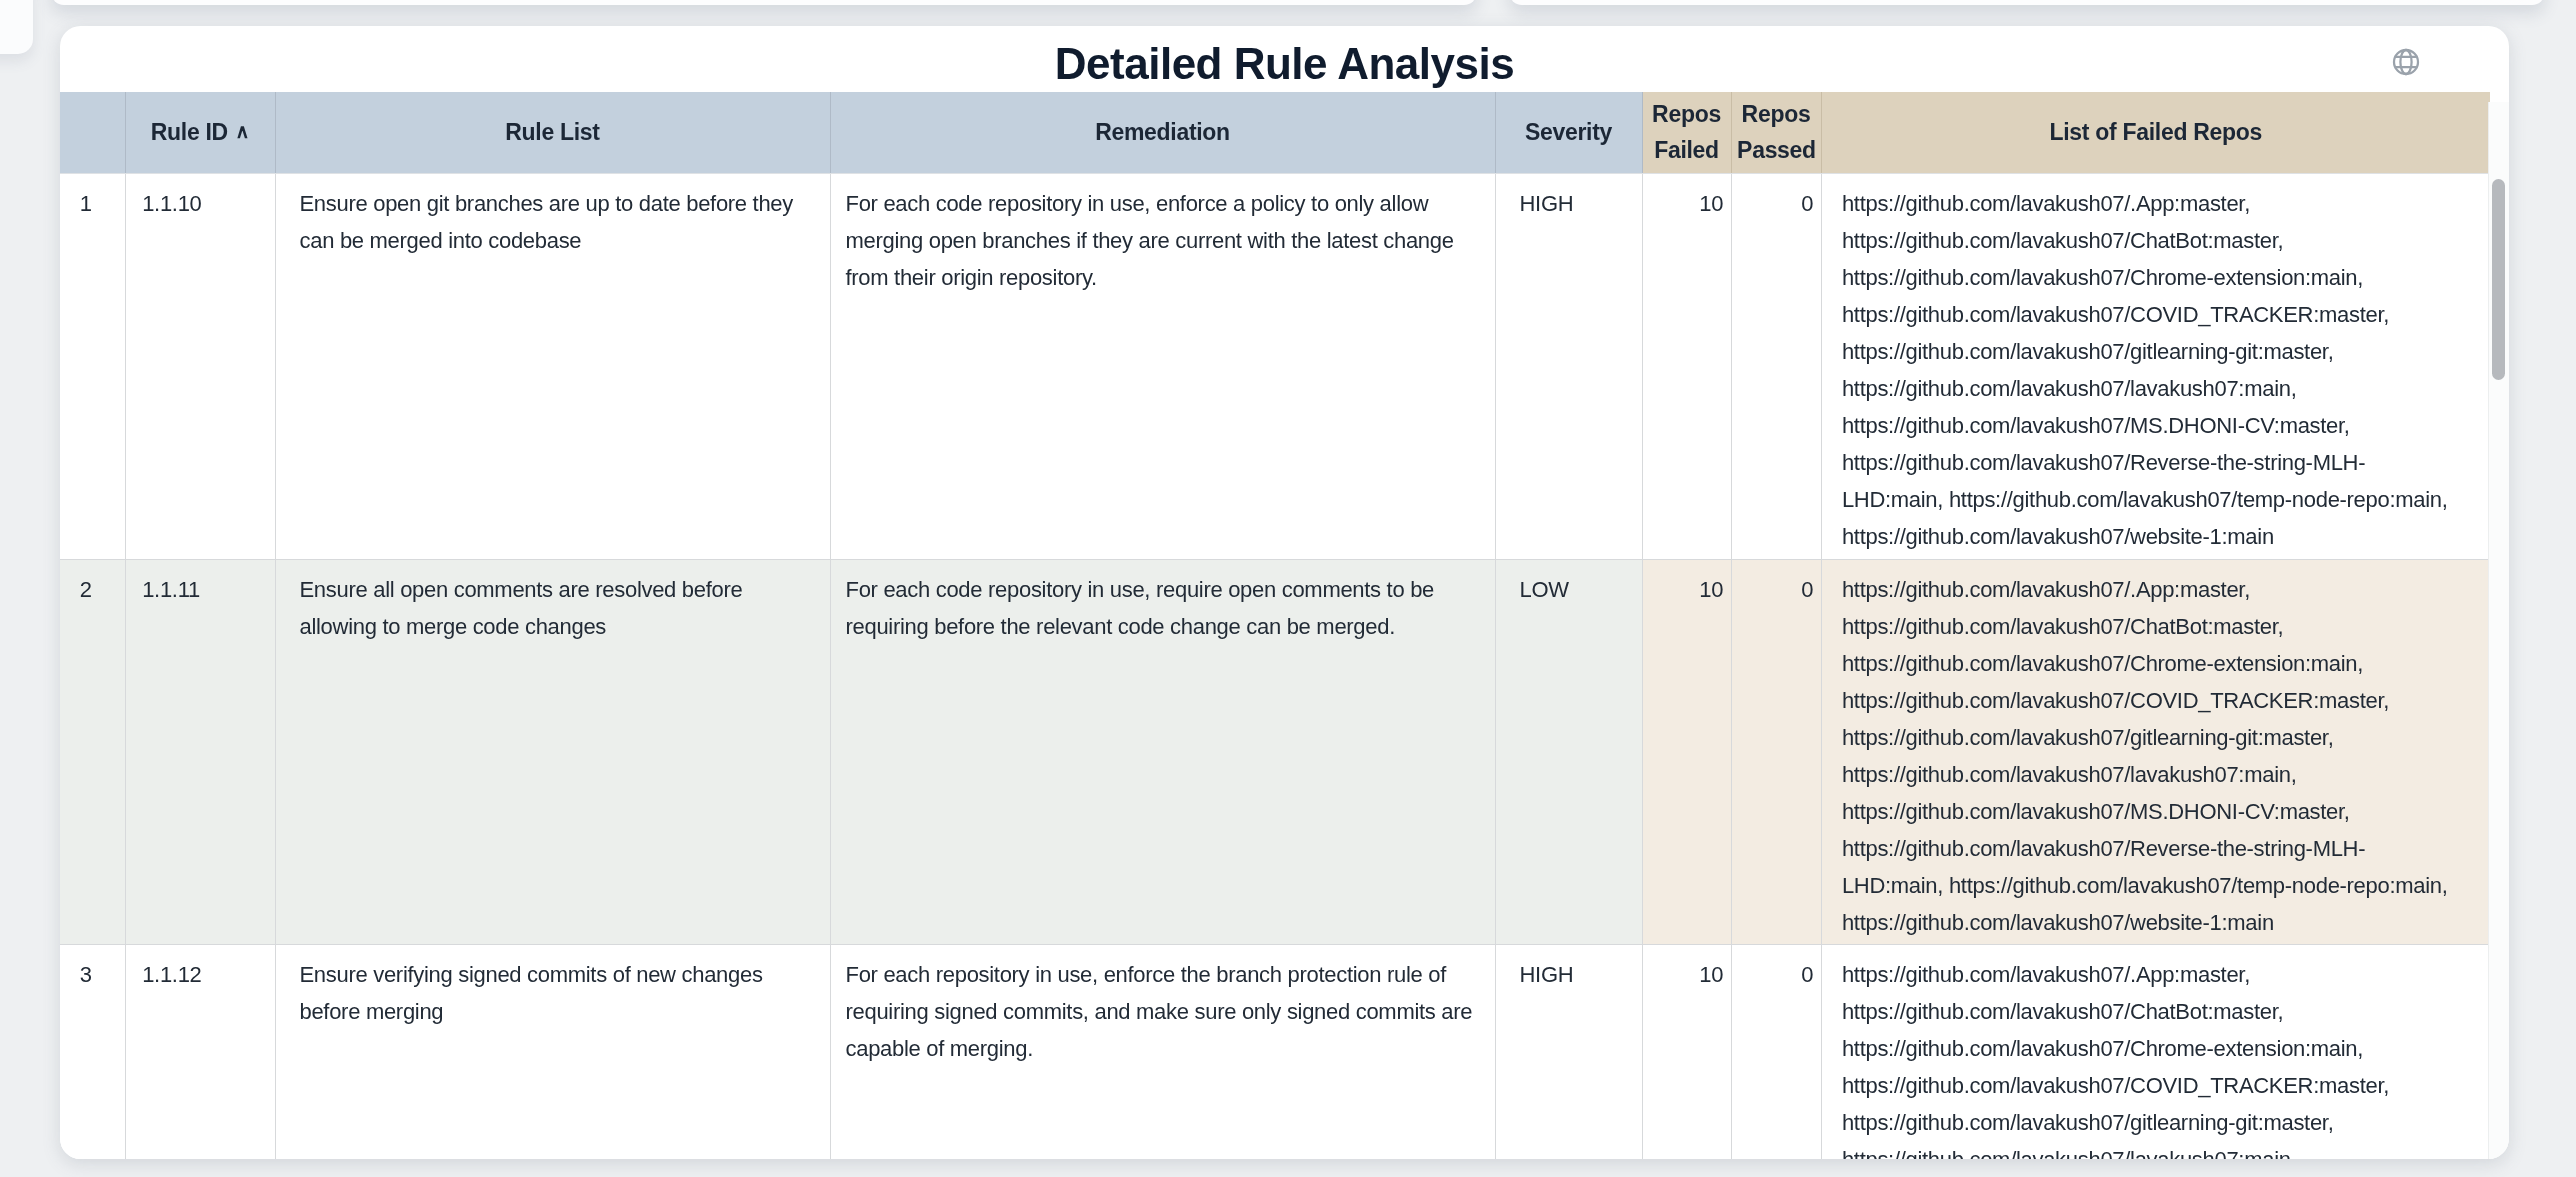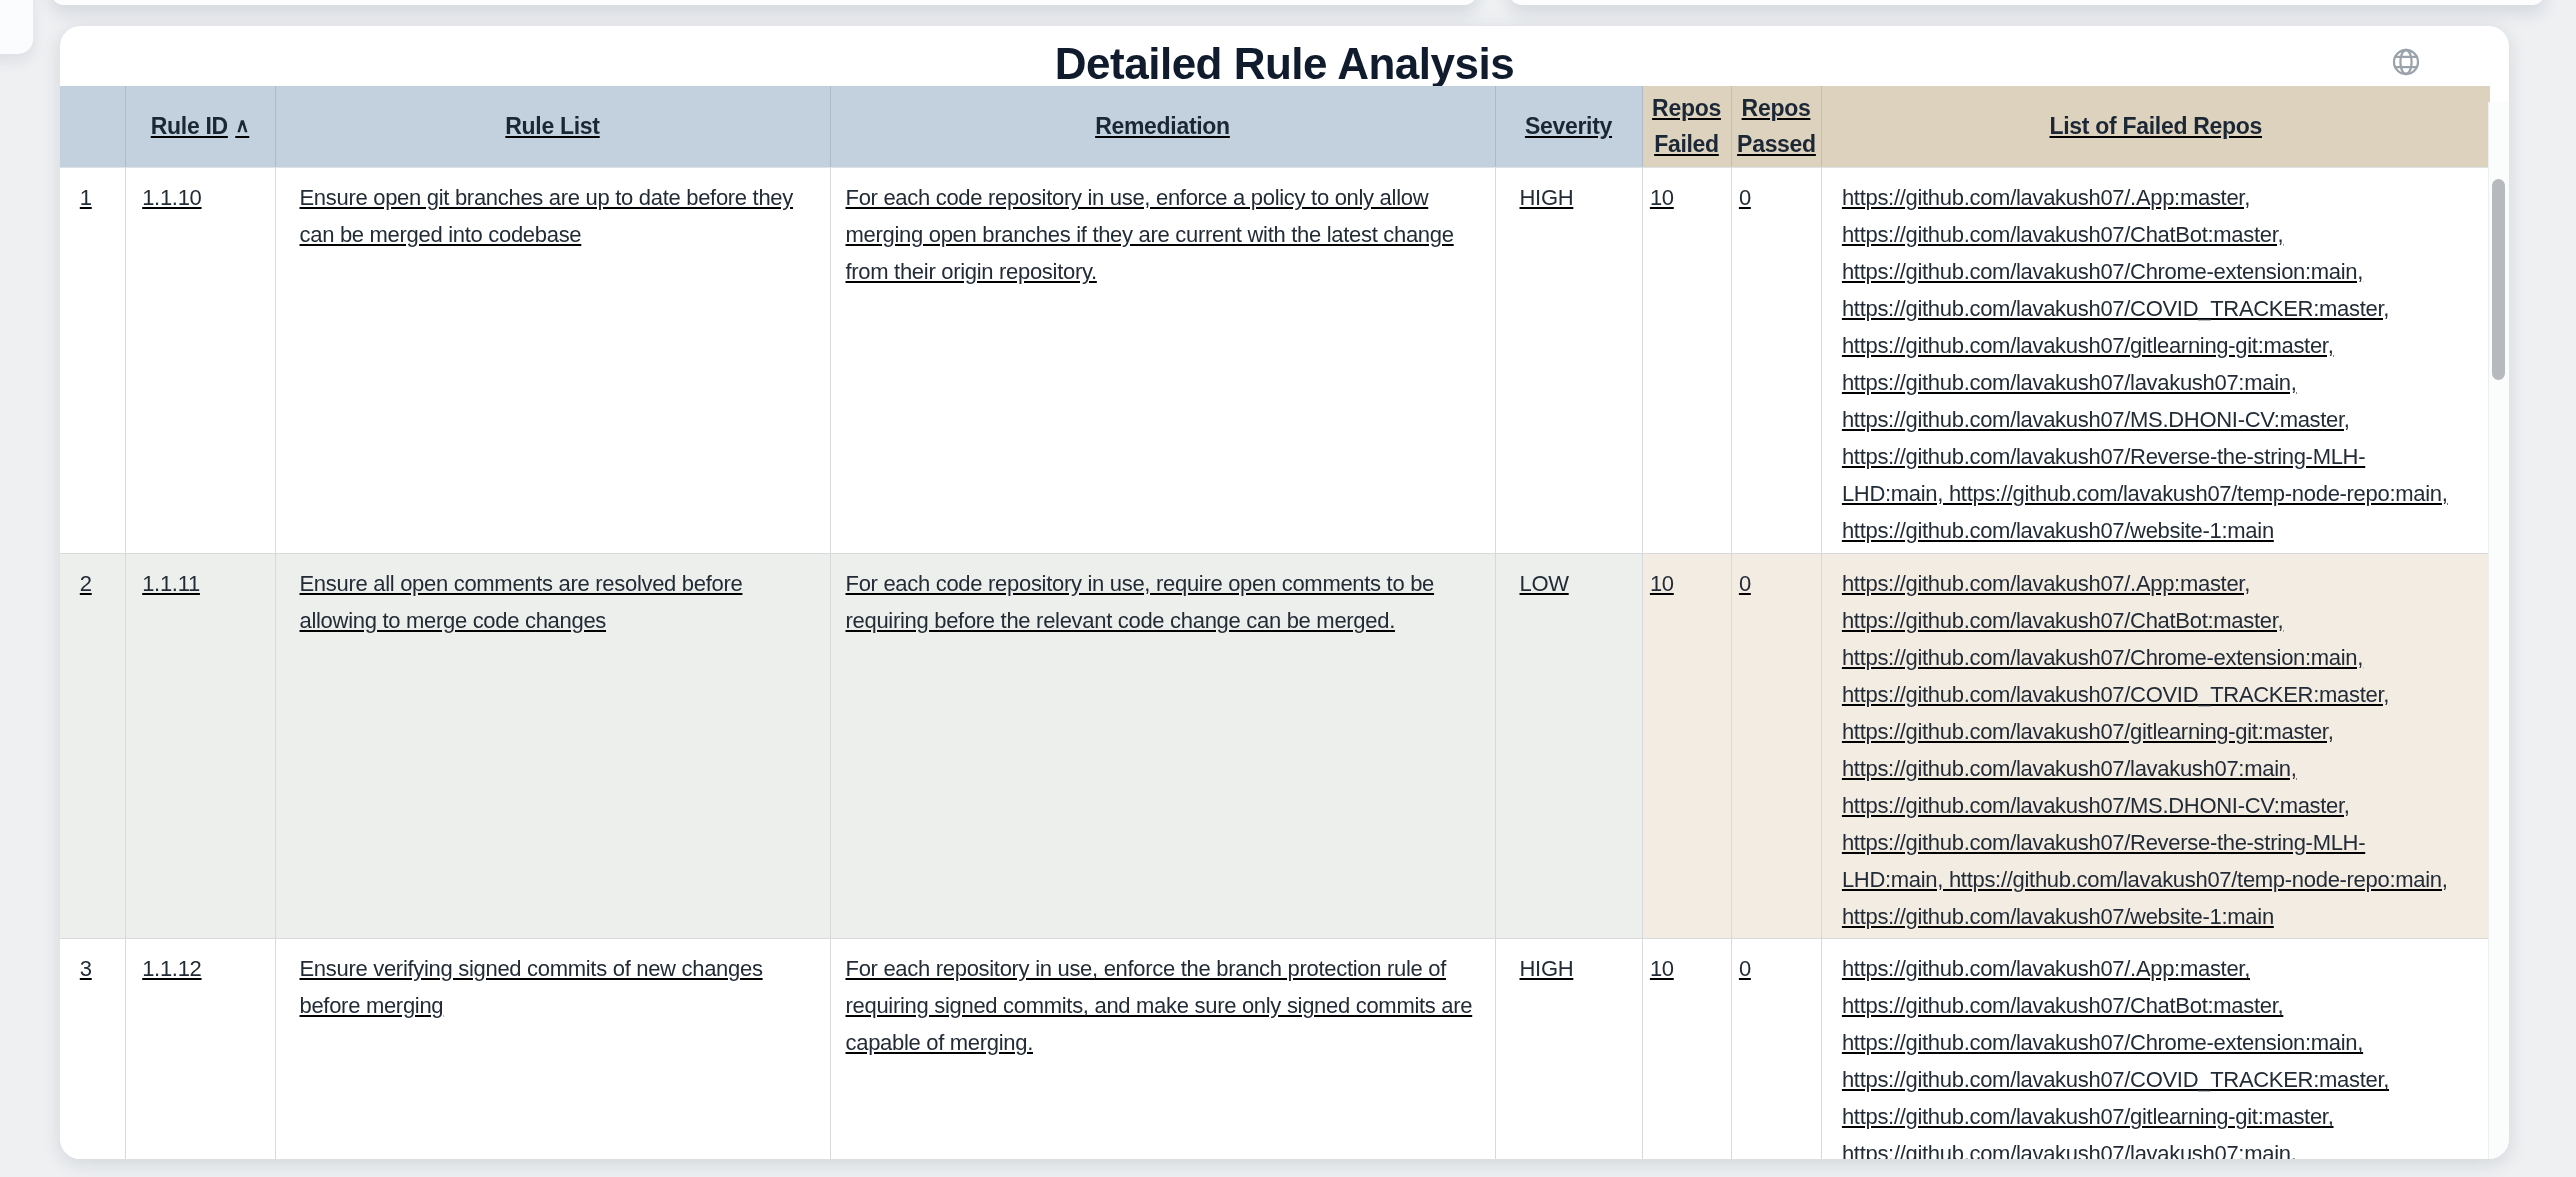--- a/index.html
+++ b/index.html
@@ -36,21 +36,21 @@
     display:flex; align-items:center; justify-content:center;
     font-size:44px; font-weight:700; letter-spacing:-0.5px;
     color:#101c2e;
   }
   .globe-btn{
     position:absolute; right:85px; top:18.5px; width:37px; height:37px;
     display:flex; align-items:center; justify-content:center; cursor:pointer;
   }
   
   .table-wrap{
-    position:absolute; left:0; top:60px; width:2429px; bottom:0;text-decoration:underline;
+    position:absolute; left:0; top:66px; width:2429px; bottom:0;
   }
   table{ border-collapse:collapse; table-layout:fixed; width:2429px; }
   col.c-num{width:65px} col.c-id{width:150px} col.c-name{width:555px}
   col.c-rem{width:665px} col.c-sev{width:147px} col.c-rf{width:89px}
   col.c-rp{width:90px} col.c-list{width:669px}
   thead th{
     height:81px; vertical-align:middle; text-align:center;
     background:#c3d0dd; color:#1c2736;
     font-size:23px; font-weight:700; letter-spacing:-0.3px; line-height:1.55;
     border-right:0.9px solid #afbac7; border-bottom:1.9px solid #dfe2e5;
@@ -66,21 +66,21 @@
     padding:11px 7.4px 3.7px 7.4px;
     background:#ffffff;
     overflow-wrap:break-word; word-wrap:break-word;
   }
   tbody td:last-child{ border-right:none; }
   td.num{ text-align:center; padding-left:0; padding-right:13px; }
   td.id{ padding-left:16.7px; }
   td.name{ padding-left:24px; padding-right:11px; }
   td.rem{ padding-left:15px; padding-right:7.4px; }
   td.sev{ padding-left:24px; }
-  td.ctr{ text-align:left; }
+  td.ctr{ text-align:right; }
   td.list{ padding-left:20.4px; padding-right:36px; }
   tbody tr:nth-child(even) td{ background:#ecefec; }
   tbody tr:nth-child(even) td.tan{ background:#f3ece2; }
   
   .scroll-strip{
     position:absolute; right:0; top:76px; width:20.4px; bottom:0;
     background:#fbfcfc; border-left:0.9px solid #eceeef;
   }
   .scroll-thumb{
     position:absolute; left:3.7px; top:77px; width:13px; height:201px;

